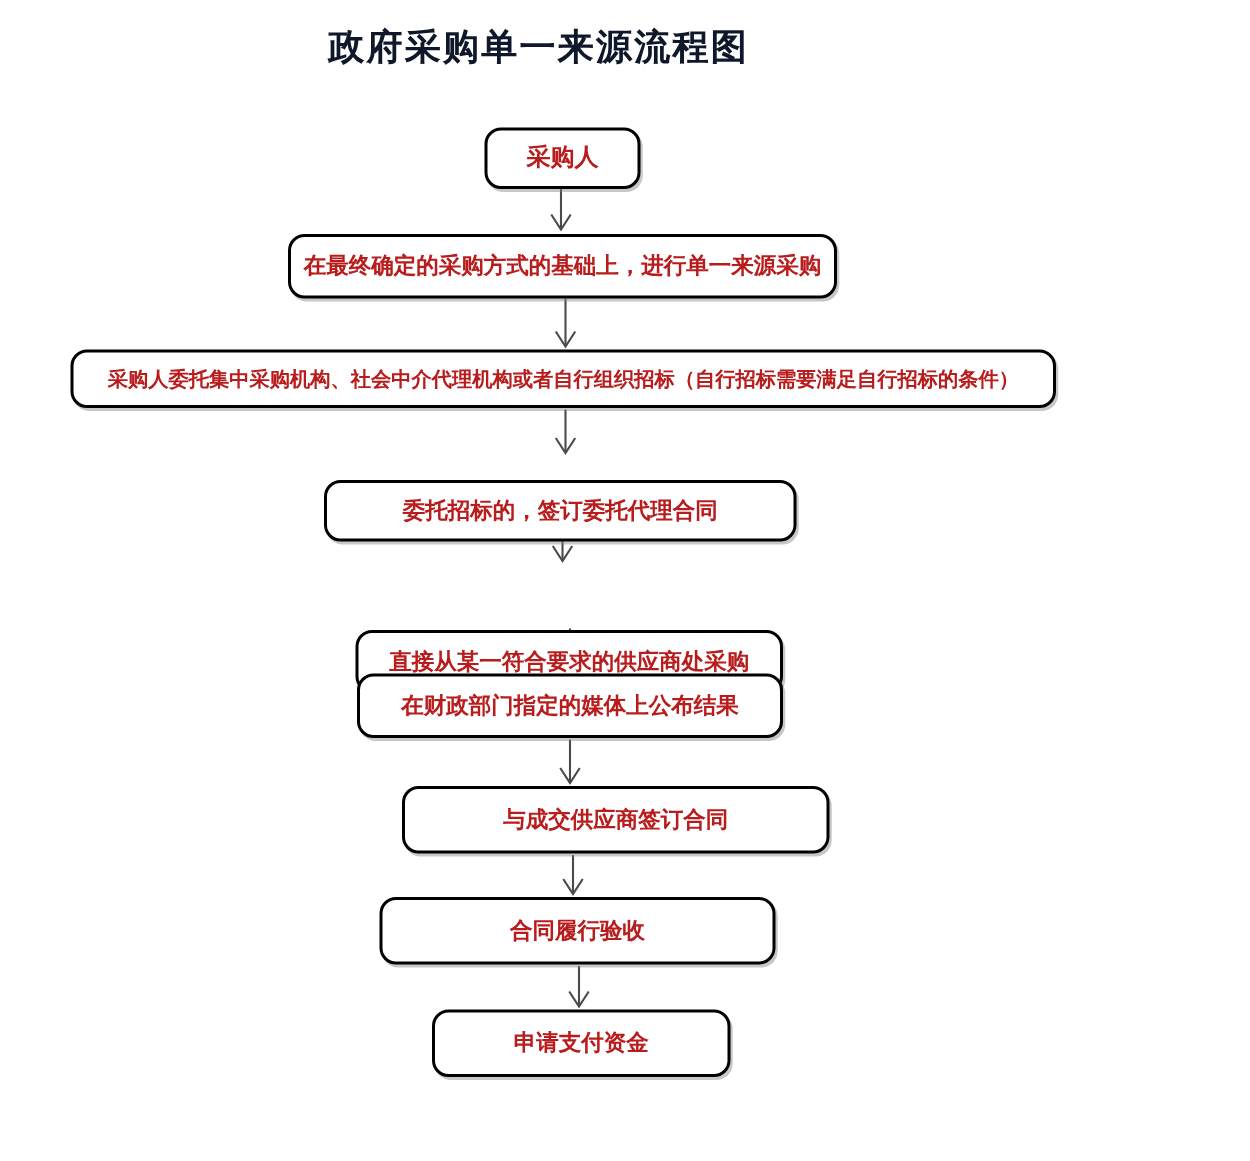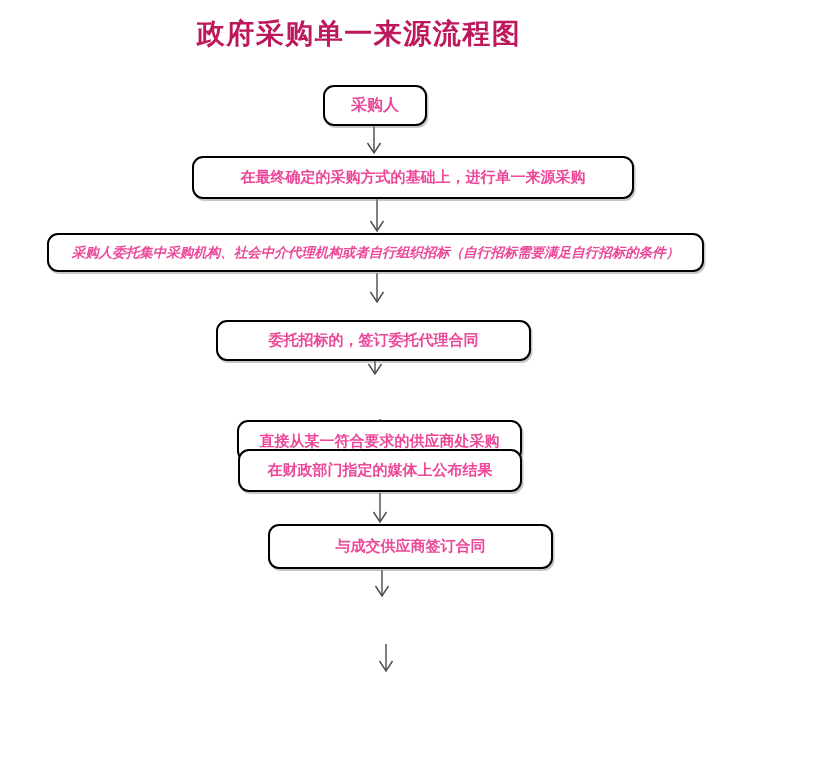--- a/index.html
+++ b/index.html
@@ -16,38 +16,38 @@
     font-family: "Liberation Sans", sans-serif;
   }
   .chart-title {
     position: absolute;
     left: 0;
     top: 15px;
     width: 718px;
     text-align: center;
     font-family: "Liberation Serif", serif;
     font-weight: bold;
-    font-size: 28px;
+    font-size: 24px;
     letter-spacing: 1.5px;
-    color: #be185d;
+    color: #0f172a;
     white-space: nowrap;
   }
   .node {
     position: absolute;
     box-sizing: border-box;
     border: 2px solid #000000;
     border-radius: 11px;
     background: #ffffff;
     box-shadow: 1.5px 2px 0 rgba(130,130,130,0.45);
     display: flex;
     align-items: center;
     justify-content: center;
     font-weight: bold;
     font-size: 15px;
-    color: #ec4899;
+    color: #b91c1c;
     white-space: nowrap;
     text-align: center;
   }
   .node.start { font-size: 16px; }
   .node.small-text { font-size: 13.5px; }
   svg.arrow-layer {
     position: absolute;
     left: 0;
     top: 0;
     width: 833px;
@@ -98,27 +98,29 @@
       <polyline points="375.5,586 382,596 388.5,586"></polyline>
     </g>
     <g>
       <line x1="386" y1="644" x2="386" y2="670"></line>
       <polyline points="379.5,661 386,671 392.5,661"></polyline>
     </g>
   </svg>
 
   <div class="node start" style="left:323px; top:85px;  width:104px; height:41px;">采购人</div>
 
-  <div class="node" style="left:192px; top:156px; width:442px; height:43px;">在最终确定的采购方式的基础上，进行单一来源采购</div>
+  <div class="node" style="left:192px; top:156px; width:366px; height:43px;">在最终确定的采购方式的基础上，进行单一来源采购</div>
 
-  <div class="node small-text" style="left:47px;  top:233px; width:657px; height:39px;font-style:italic;">采购人委托集中采购机构、社会中介代理机构或者自行组织招标（自行招标需要满足自行招标的条件）</div>
+  <div class="node small-text" style="left:47px;  top:233px; width:657px; height:39px;">采购人委托集中采购机构、社会中介代理机构或者自行组织招标（自行招标需要满足自行招标的条件）</div>
 
   <div class="node" style="left:216px; top:320px; width:315px; height:41px;">委托招标的，签订委托代理合同</div>
 
   <div class="node" style="left:237px; top:376px; width:285px; height:42px;margin-top:44px;">直接从某一符合要求的供应商处采购</div>
 
   <div class="node" style="left:238px; top:449px; width:284px; height:43px;">在财政部门指定的媒体上公布结果</div>
 
   <div class="node" style="left:238px; top:524px; width:285px; height:45px;margin-left:30px;">与成交供应商签订合同</div>
 
+  <div class="node" style="left:253px; top:598px; width:264px; height:45px;">合同履行验收</div>
 
+  <div class="node" style="left:288px; top:673px; width:199px; height:45px;">申请支付资金</div>
 
 </div>
 
 </body></html>

